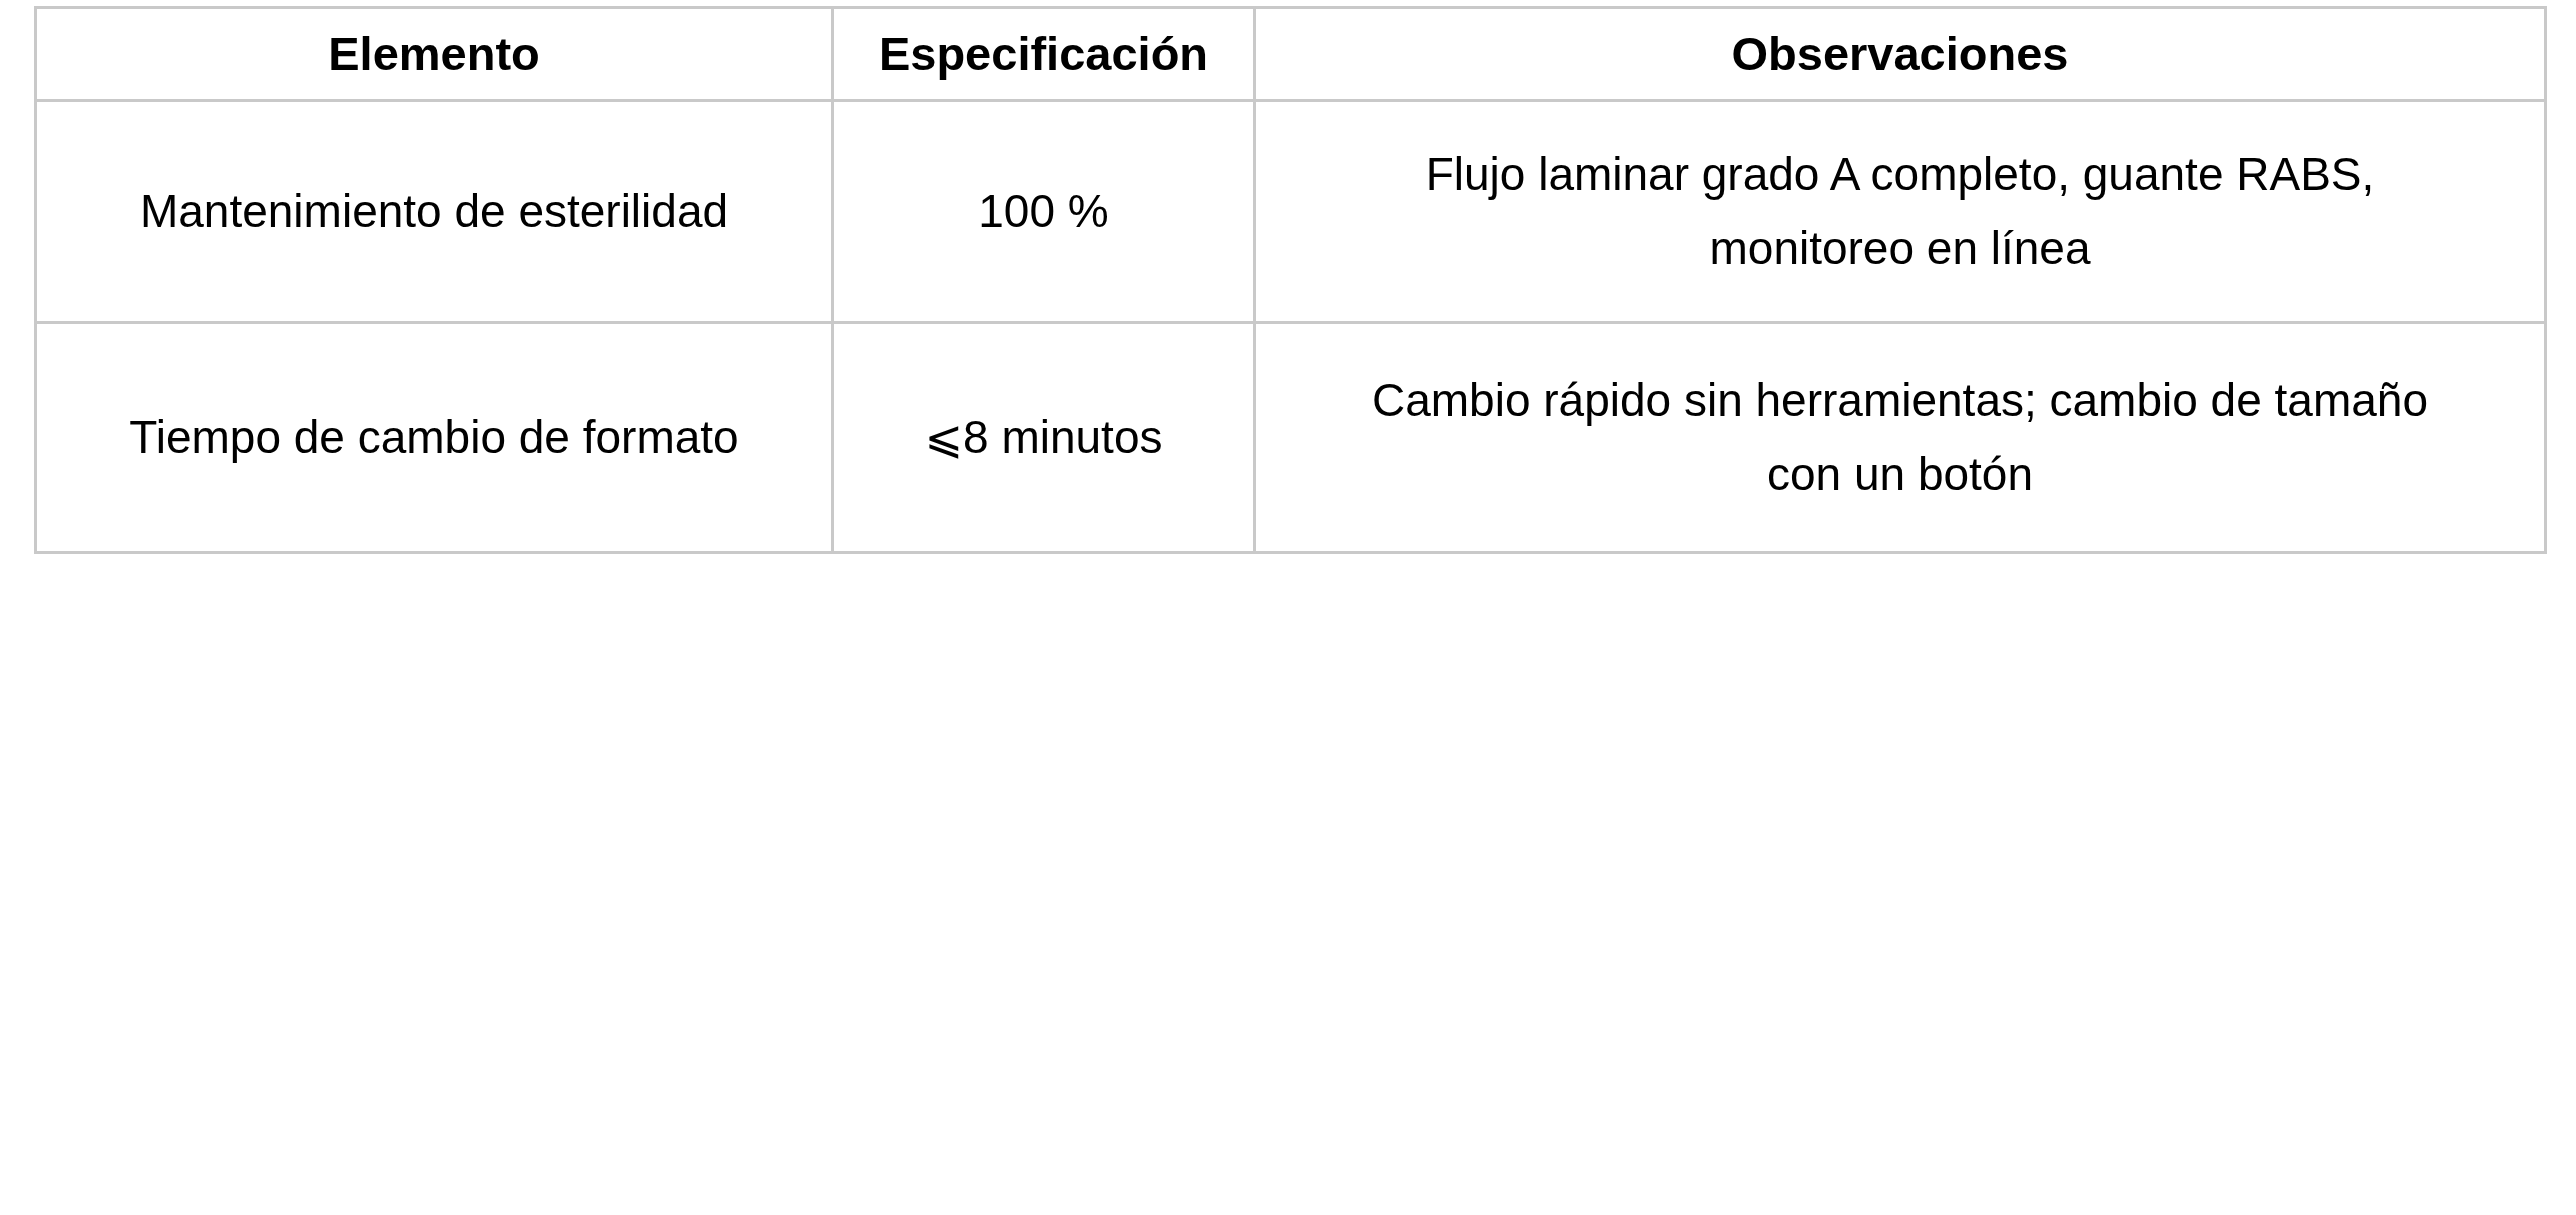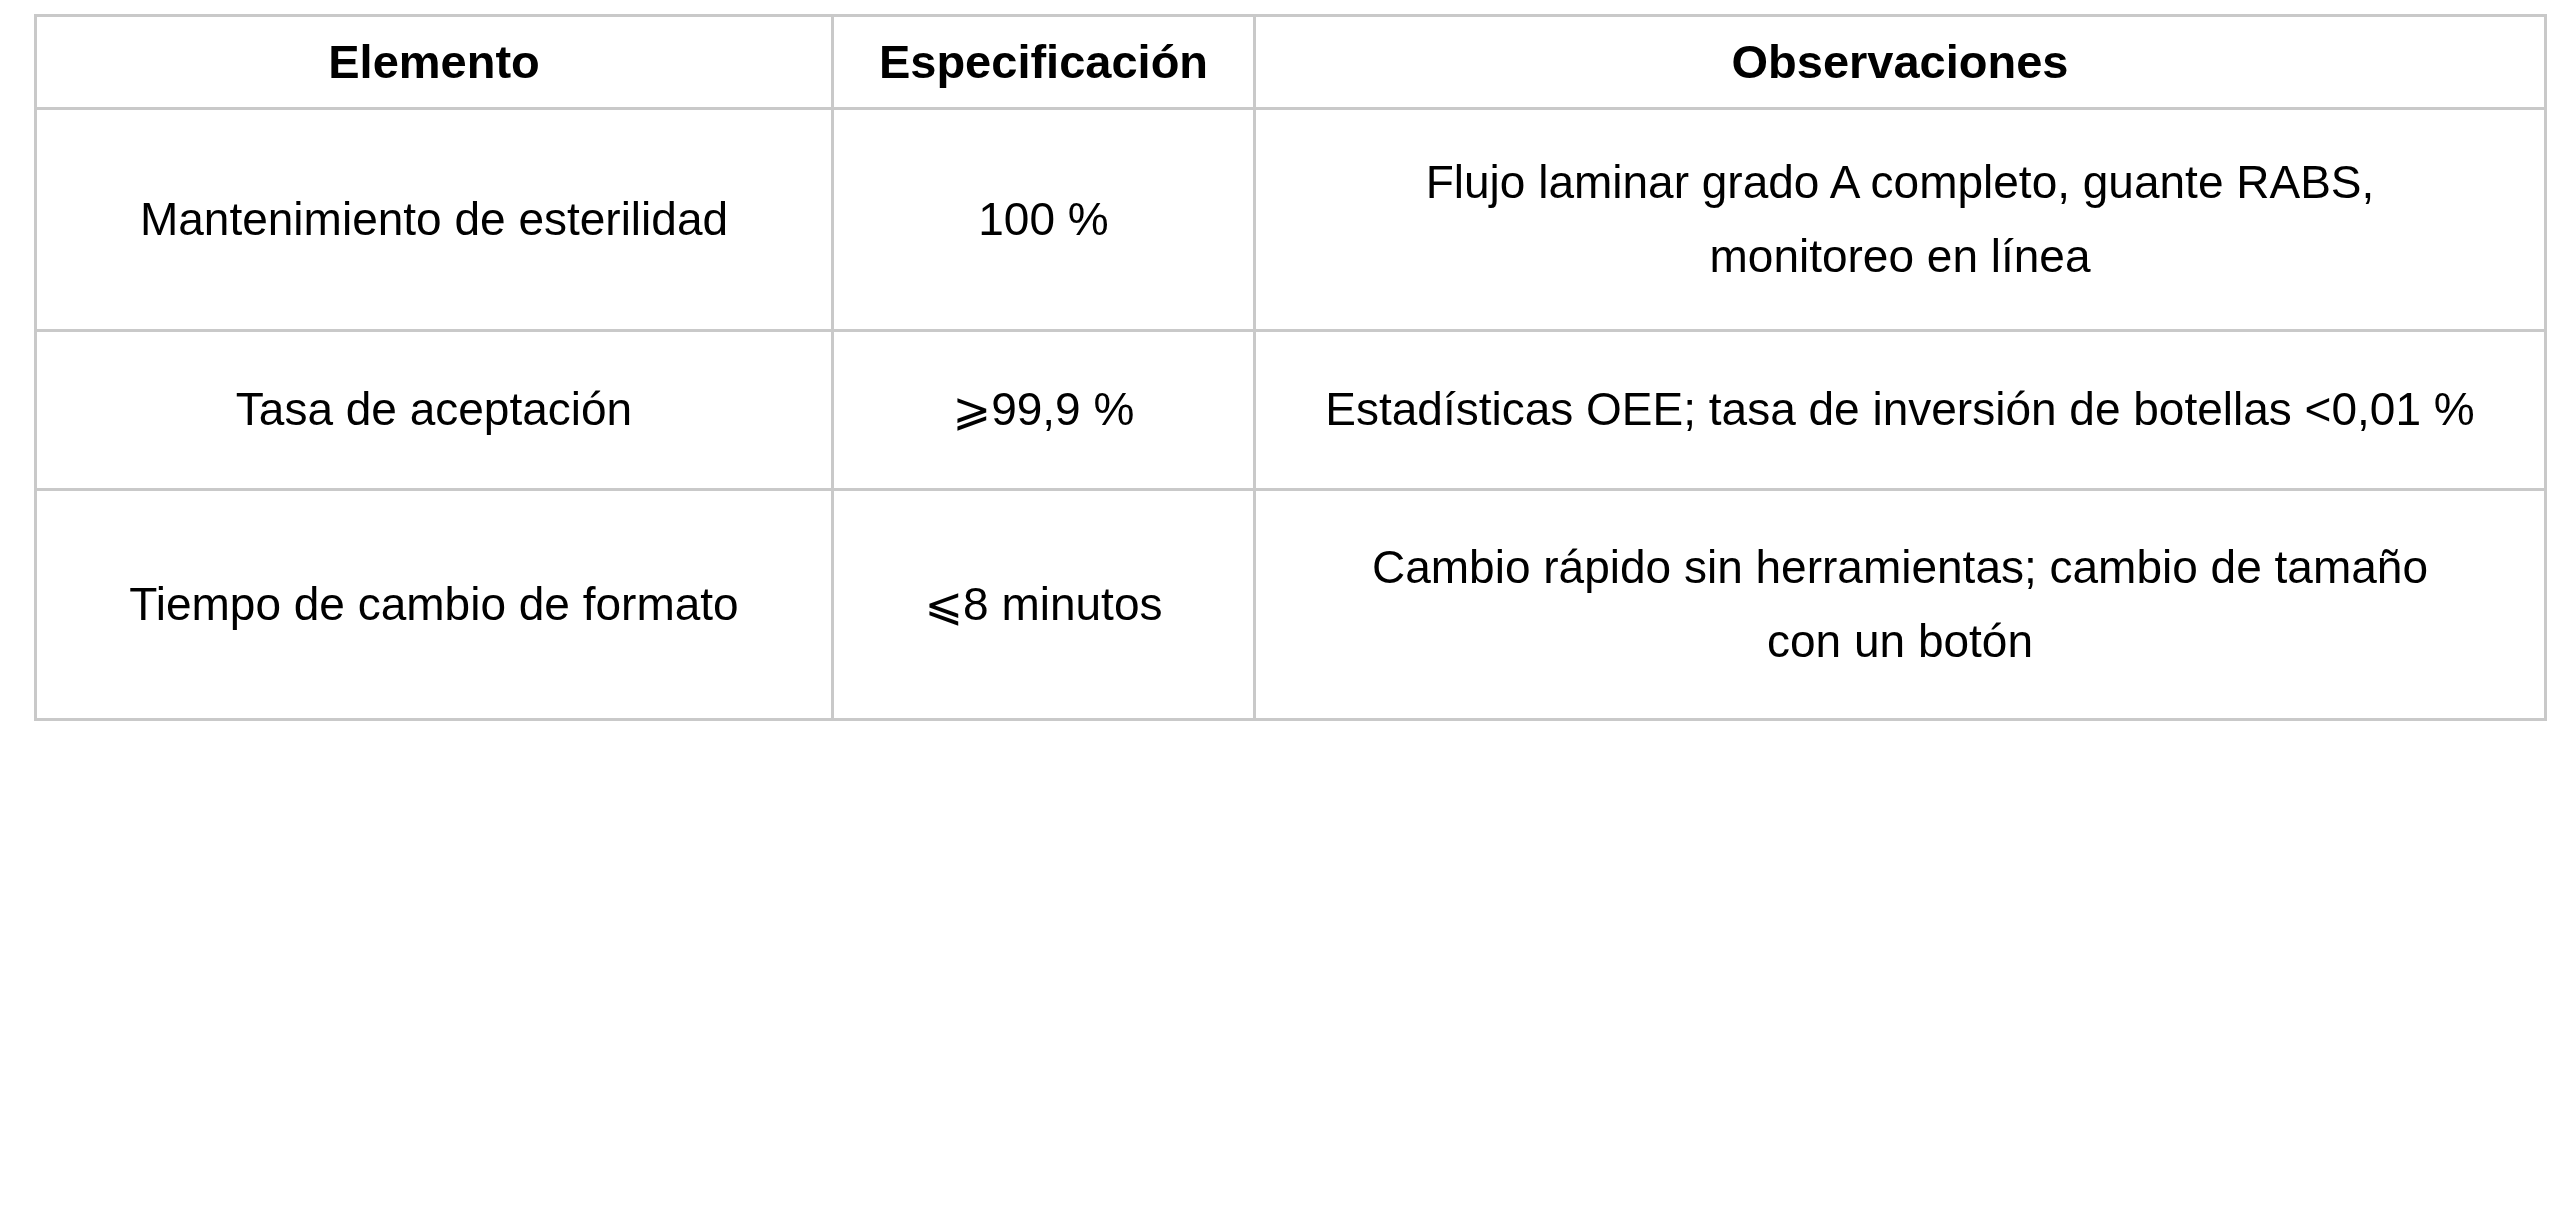--- a/index.html
+++ b/index.html
@@ -11,21 +11,21 @@
   html,body{
     width:2576px;height:1216px;
     background:var(--bg-color);
     font-family:"Liberation Sans","DejaVu Sans",sans-serif;
     color:var(--text-color);
     overflow:hidden;
   }
   .page{position:relative;width:2576px;height:1216px;}
   table.spec-table{
     position:absolute;
-    left:34px;top:14px;
+    left:34px;top:6px;
     width:2510px;
     border-collapse:collapse;
     table-layout:fixed;
   }
   table.spec-table th,
   table.spec-table td{
     border:3.4px solid var(--border-color);
     text-align:center;
     vertical-align:middle;
     padding:0 17px;
@@ -65,25 +65,20 @@
         <th>Observaciones</th>
       </tr>
     </thead>
     <tbody>
       <tr class="r1">
         <td>Mantenimiento de esterilidad</td>
         <td>100 %</td>
         <td>Flujo laminar grado A completo, guante RABS,
 monitoreo en línea</td>
       </tr>
-      <tr class="r2">
-        <td>Tasa de aceptación</td>
-        <td>⩾99,9 %</td>
-        <td>Estadísticas OEE; tasa de inversión de botellas &lt;0,01 %</td>
-      </tr>
       <tr class="r3">
         <td>Tiempo de cambio de formato</td>
         <td>⩽8 minutos</td>
         <td>Cambio rápido sin herramientas; cambio de tamaño
 con un botón</td>
       </tr>
     </tbody>
   </table>
 </div>
 

